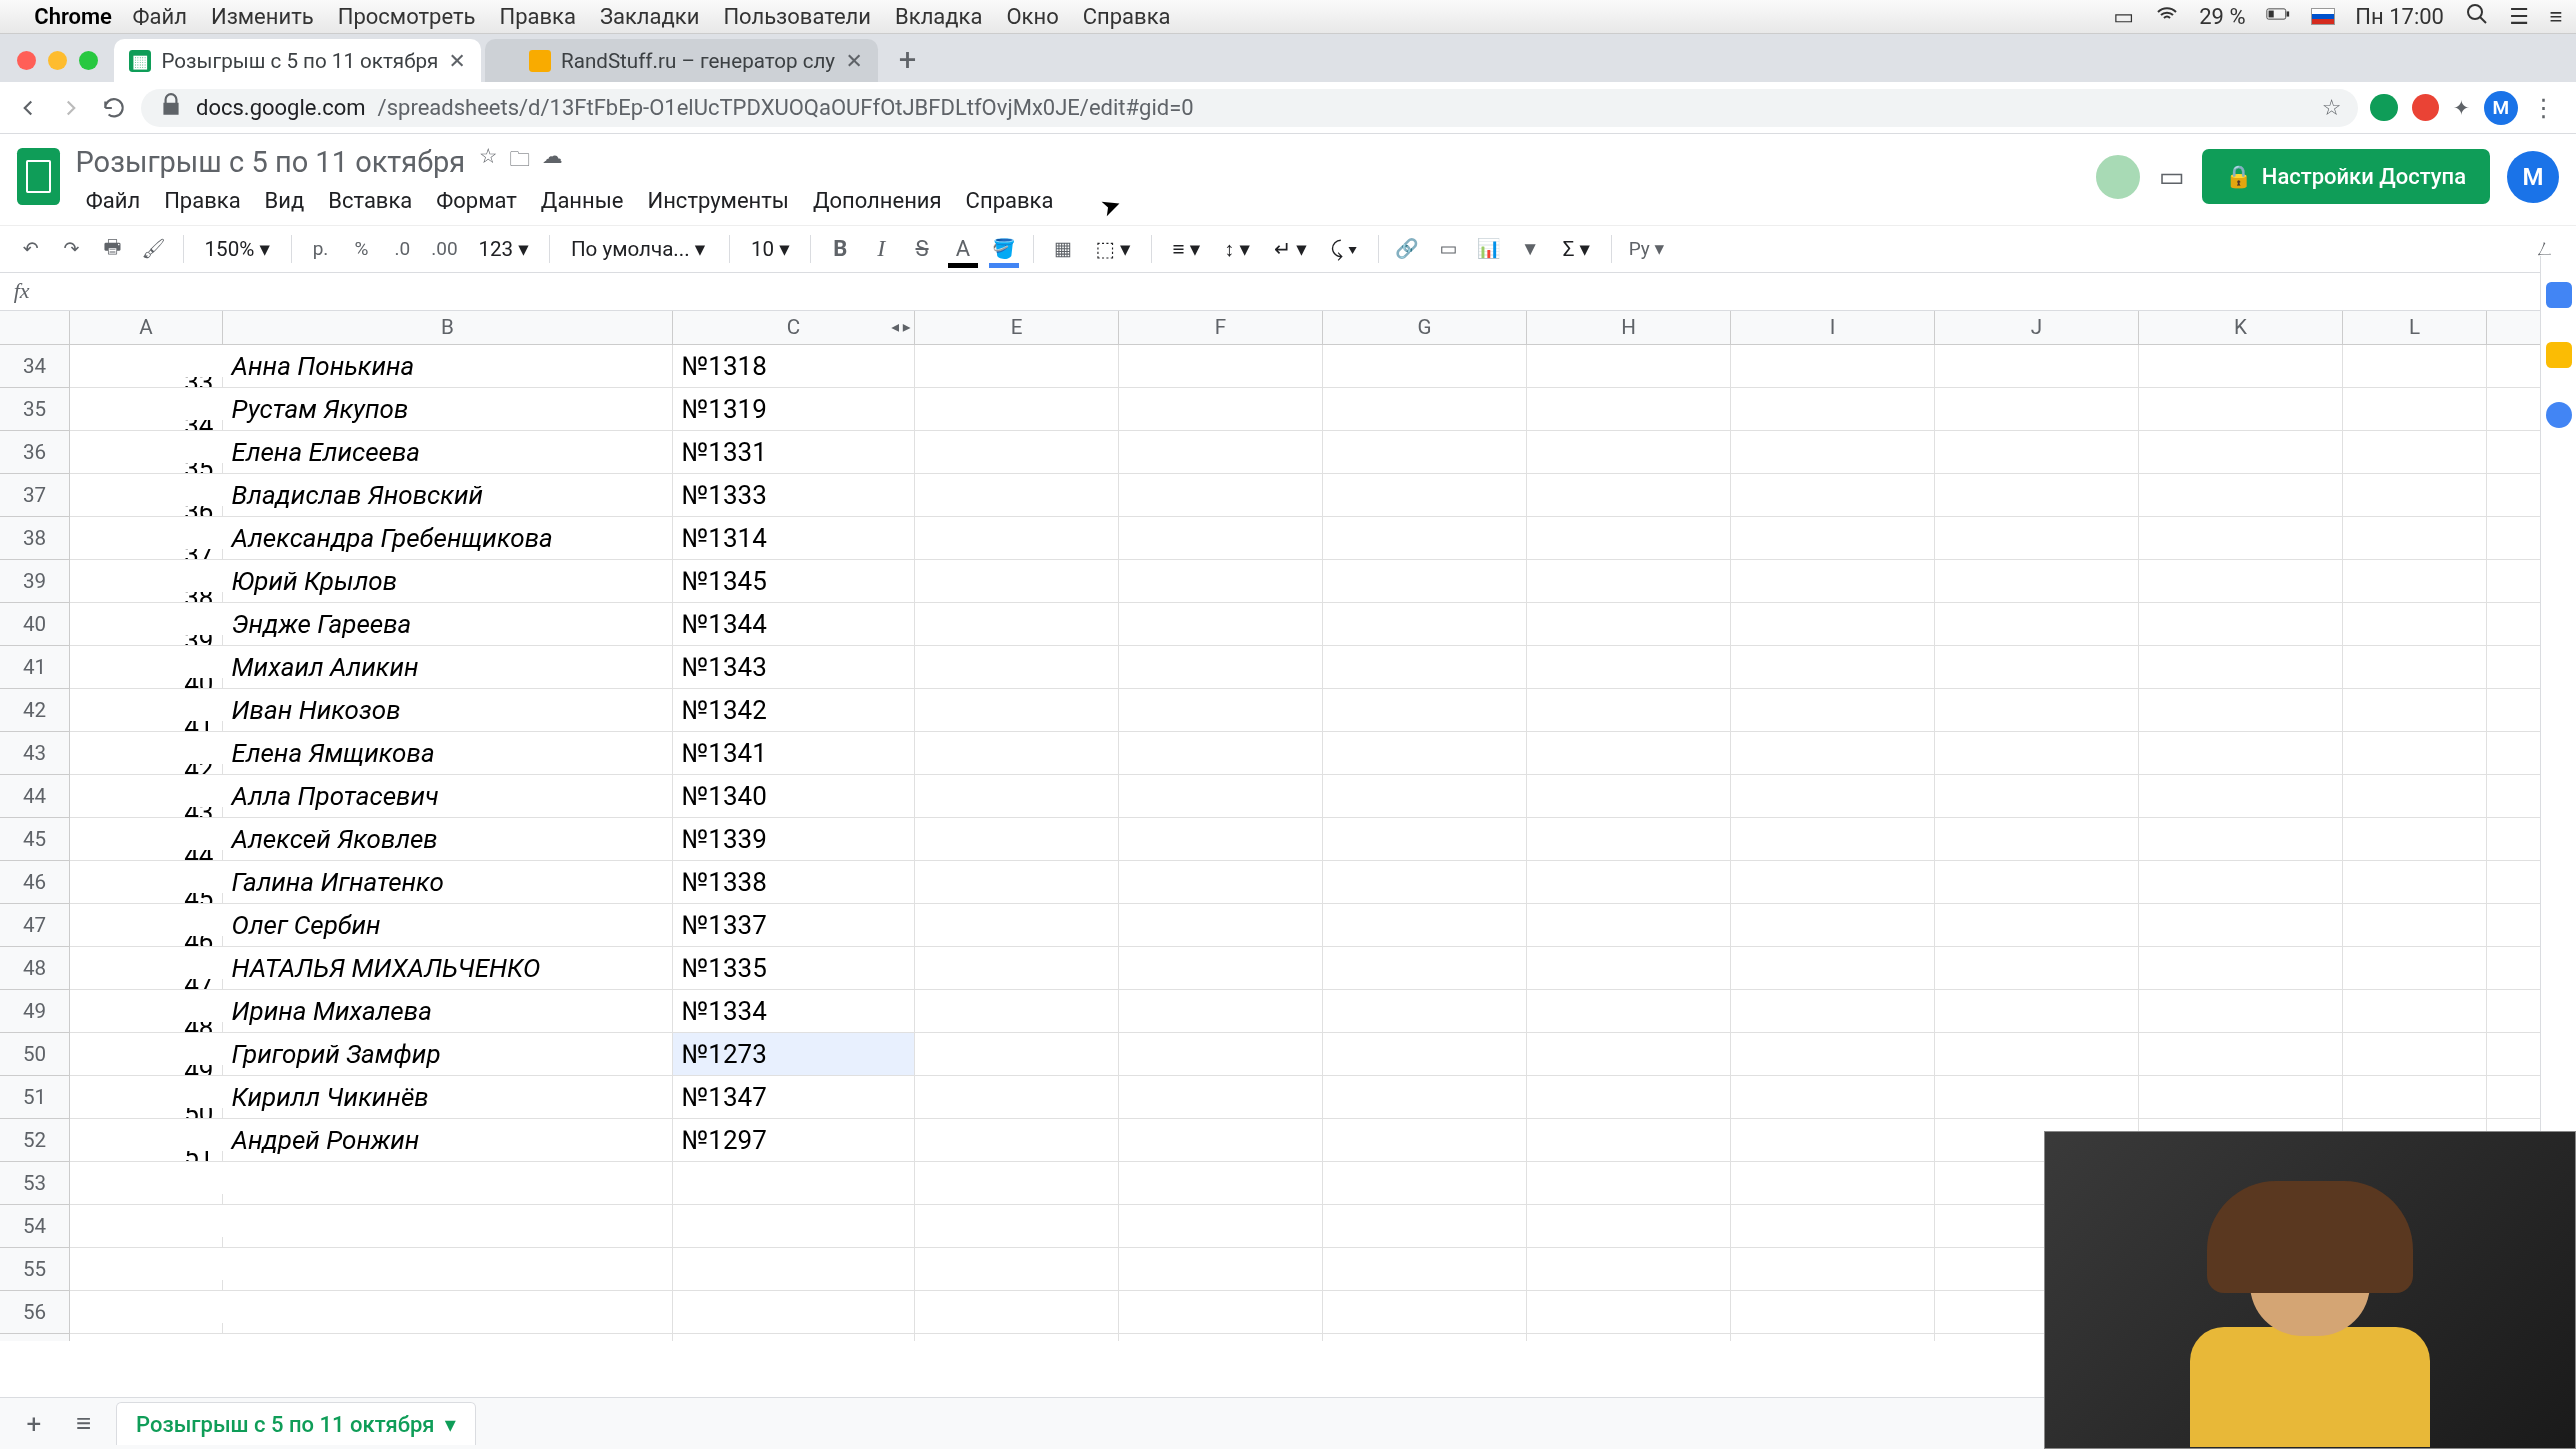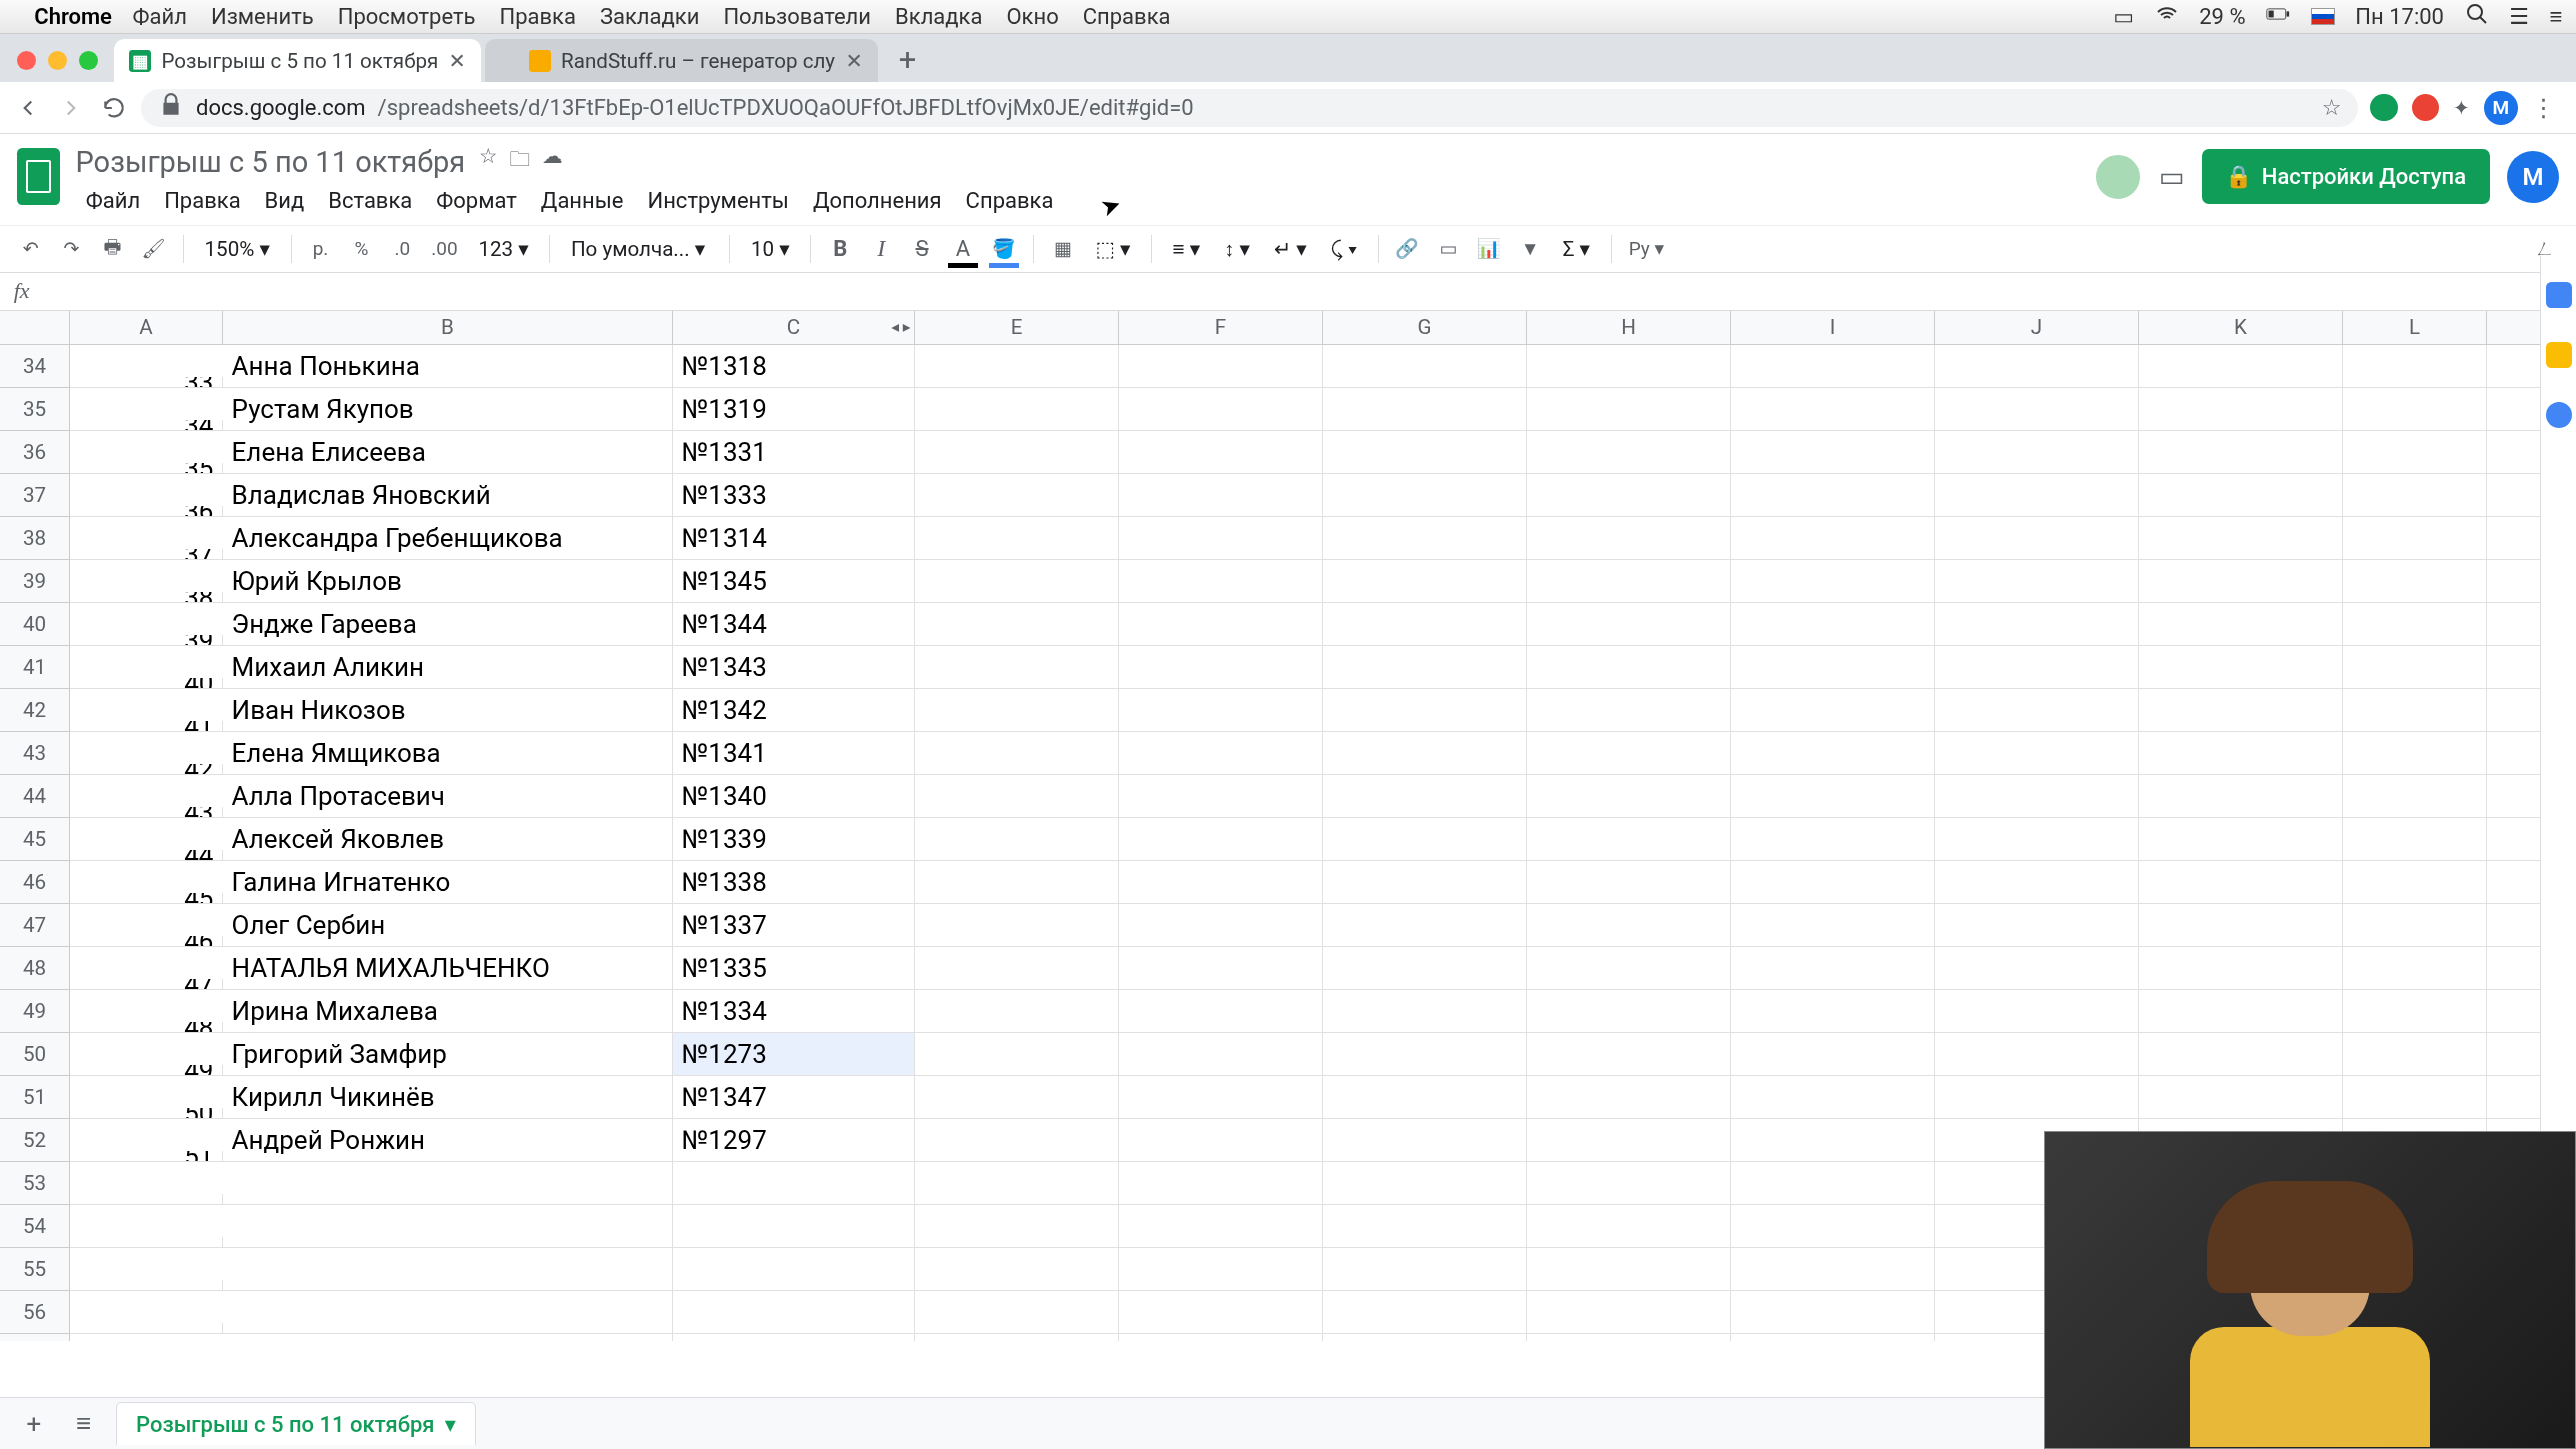--- a/index.html
+++ b/index.html
@@ -73,21 +73,21 @@
 .corner { width:70px; border-right:0.9px solid #ccc; background:#f8f9fa;}
 .colh { border-right:0.9px solid #ccc; display:flex;align-items:center;justify-content:center;font-size:20.6px;color:#5f6368;background:#f8f9fa;}
 .colh.A{width:153px;} .colh.B{width:450px;position:relative;} .colh.C{width:242px;position:relative;} .colh.E{width:204px;} .colh.F{width:204px;} .colh.G{width:204px;} .colh.H{width:204px;} .colh.I{width:204px;} .colh.J{width:204px;} .colh.K{width:204px;} .colh.L{width:144px;}
 .col-handle { position:absolute; right:3.4px; top:6.9px; display:flex; gap:5.2px; font-size:15.5px; color:#5f6368;}
 .grid-body { display:flex; }
 .rowh-col { width:70px; background:#f8f9fa; border-right:0.9px solid #ccc;}
 .rowh { height:43px; border-bottom:0.9px solid #ccc; display:flex;align-items:center;justify-content:center;font-size:20.6px;color:#5f6368;}
 .cells { flex:1; }
 .row { display:flex; height:43px; border-bottom:0.9px solid #e0e0e0;}
 .cell { border-right:0.9px solid #e0e0e0; padding:0 8.6px; display:flex; align-items:center; font-size:26px; color:#000; overflow:hidden; white-space:nowrap;}
-.cell.A{width:153px;justify-content:flex-end;margin-top:32px;} .cell.B{width:450px;} .cell.C{width:242px;} .cell.E{width:204px;} .cell.F{width:204px;} .cell.G{width:204px;} .cell.H{width:204px;} .cell.I{width:204px;} .cell.J{width:204px;} .cell.K{width:204px;} .cell.L{width:144px;}
+.cell.A{width:153px;justify-content:flex-end;margin-top:32px;} .cell.B{width:450px;font-style:italic;} .cell.C{width:242px;} .cell.E{width:204px;} .cell.F{width:204px;} .cell.G{width:204px;} .cell.H{width:204px;} .cell.I{width:204px;} .cell.J{width:204px;} .cell.K{width:204px;} .cell.L{width:144px;}
 .row.sel .cell.C { background:#e8f0fe; }
 
 
 .sheet-bar { position:absolute; bottom:0; left:0; right:0; height:52px; background:#f8f9fa; border-top:0.9px solid #dadce0; display:flex; align-items:center; padding:0 17px; gap:15.5px;}
 .sheet-btn { width:34px;height:34px;display:flex;align-items:center;justify-content:center;color:#5f6368;font-size:26px;}
 .sheet-tab { background:#fff; border:0.9px solid #dadce0; border-bottom:none; height:43px; padding:0 19px; display:flex;align-items:center;gap:10.3px;font-size:22px;color:#0f9d58;font-weight:500;border-radius:5.2px 5.2px 0 0;}
 
 
 .side-panel { position:absolute; right:0; top:256px; bottom:52px; width:36px; background:#fff; border-left:0.9px solid #dadce0; display:flex; flex-direction:column; align-items:center; padding-top:26px; gap:34px;}
 .side-ic { width:26px;height:26px; border-radius:5.2px;}

